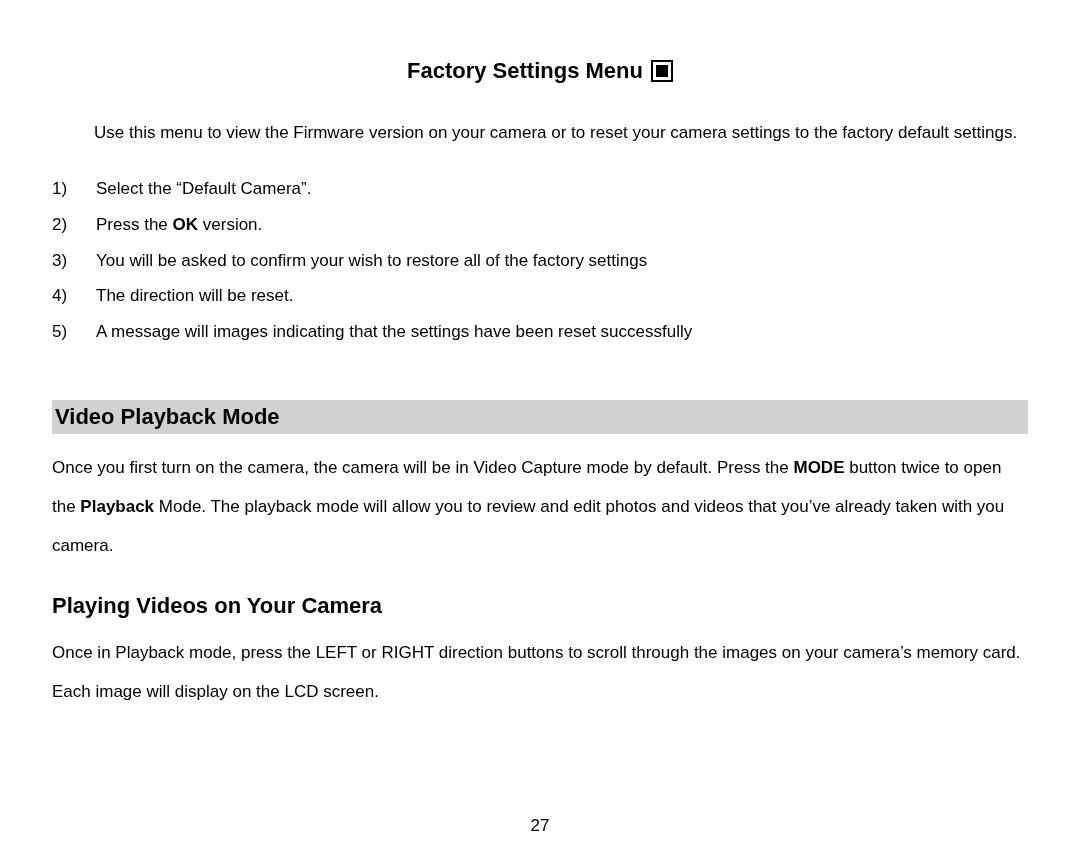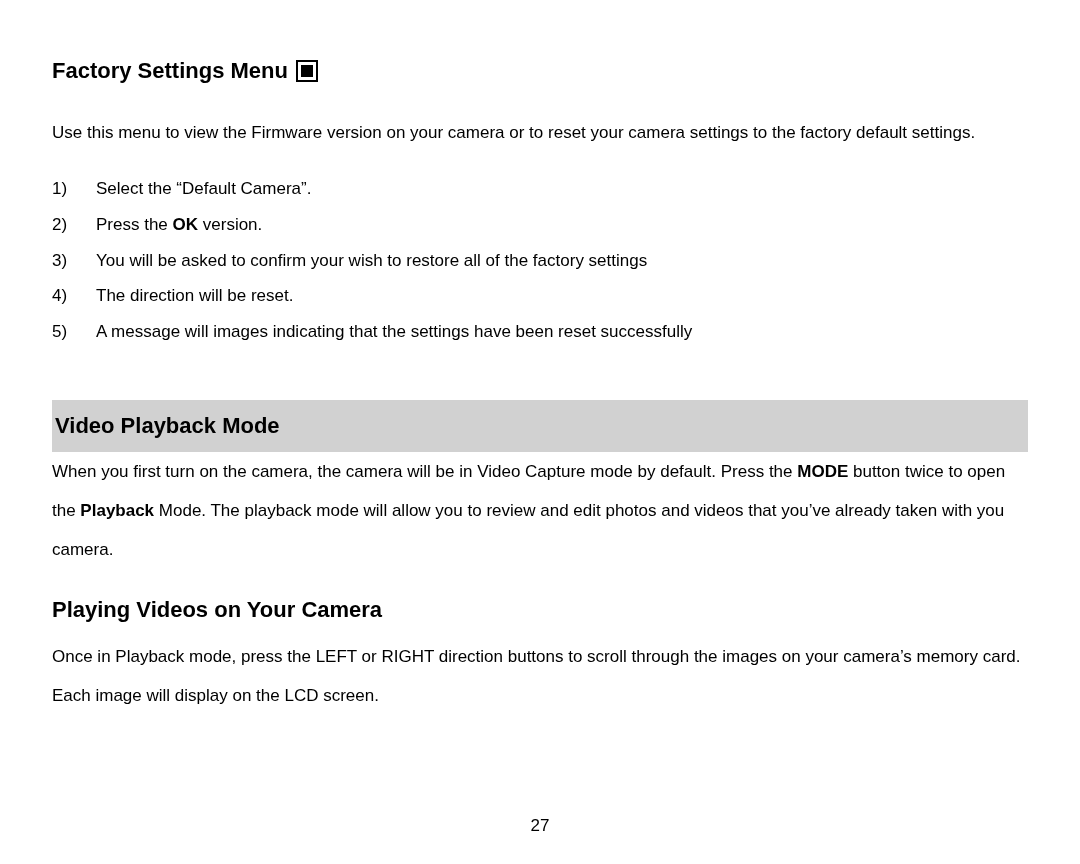--- a/index.html
+++ b/index.html
@@ -1,18 +1,19 @@
 <!DOCTYPE html>
 <html><head>
   <meta charset="utf-8">
   <style>
     * {
       margin: 0;
       padding: 0;
       box-sizing: border-box;
+      justify-content: center;
     }
     body {
       font-family: Arial, Helvetica, sans-serif;
       background: #ffffff;
       width: 1080px;
       height: 864px;
       padding: 58px 52px 30px 52px;
       color: #000000;
       position: relative;
     }
@@ -35,20 +36,21 @@
     }
     .icon-inner {
       width: 12px;
       height: 12px;
       background: #000;
     }
     .paragraph {
       font-size: 17px;
       line-height: 2.2;
       margin-bottom: 20px;
+      margin-left: 42px;
     }
     .ordered-list {
       list-style: none;
       counter-reset: item;
       margin-left: 0;
       padding-left: 0;
       margin-bottom: 50px;
     }
     .ordered-list li {
       counter-increment: item;
@@ -62,21 +64,22 @@
       position: absolute;
       left: 0;
     }
     .bold {
       font-weight: bold;
     }
     .section2-heading {
       font-size: 22px;
       font-weight: bold;
       background: #d1d1d1;
-      padding: 13px 3px;
+      padding: 4px 3px;
+      margin-bottom: 14px;
     }
     .paragraph2 {
       font-size: 17px;
       line-height: 2.3;
       margin-bottom: 28px;
     }
     .section3-heading {
       font-size: 22px;
       font-weight: bold;
       margin-bottom: 14px;
@@ -111,20 +114,20 @@
     <span>Press the </span><span class="bold">OK</span><span> version.</span>
   </li>
   <li>You will be asked to confirm your wish to restore all of the factory settings</li>
   <li>The direction will be reset.</li>
   <li>A message will images indicating that the settings have been reset successfully</li>
 </ol>
 
 <div class="section2-heading">Video Playback Mode</div>
 
 <p class="paragraph2">
-  <span>When you first turn on the camera, the camera will be in Video Capture mode by default. Press the </span><span class="bold">MODE</span><span> button twice to open the </span><span class="bold">Playback</span><span> Mode. The playback mode will allow you to review and edit photos and videos that you’ve already taken with you camera.</span>
+  <span>Once you first turn on the camera, the camera will be in Video Capture mode by default. Press the </span><span class="bold">MODE</span><span> button twice to open the </span><span class="bold">Playback</span><span> Mode. The playback mode will allow you to review and edit photos and videos that you’ve already taken with you camera.</span>
 </p>
 
 <div class="section3-heading">Playing Videos on Your Camera</div>
 
 <p class="paragraph3">Once in Playback mode, press the LEFT or RIGHT direction buttons to scroll through the images on your camera’s memory card. Each image will display on the LCD screen.</p>
 
 <div class="page-number">27</div>
 
 </body></html>

